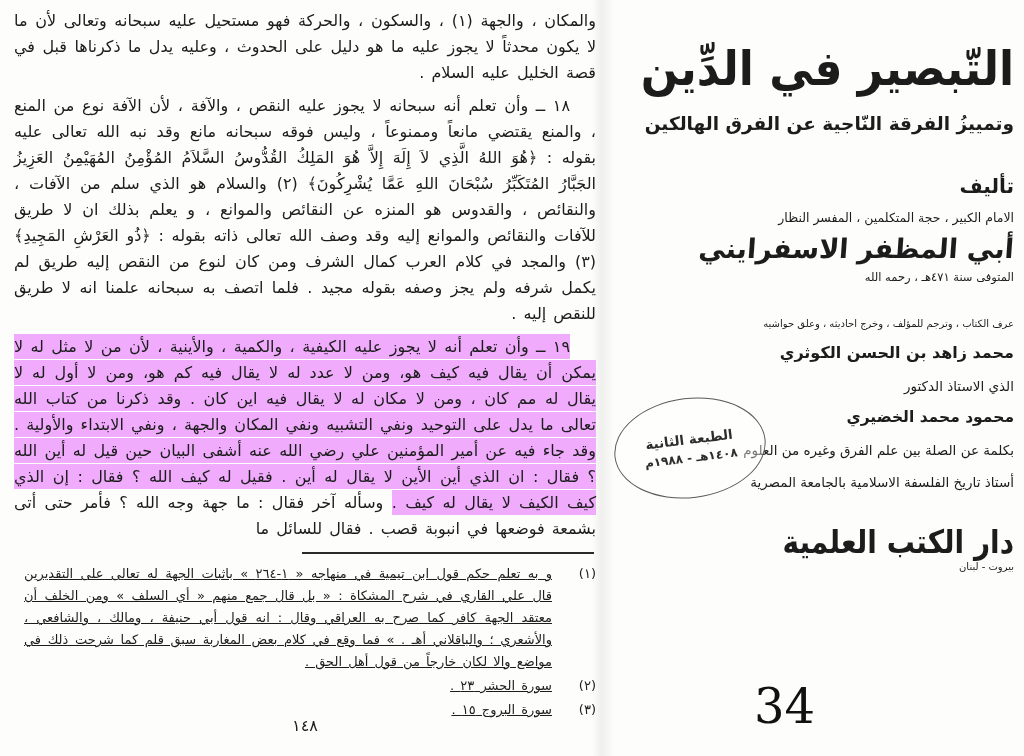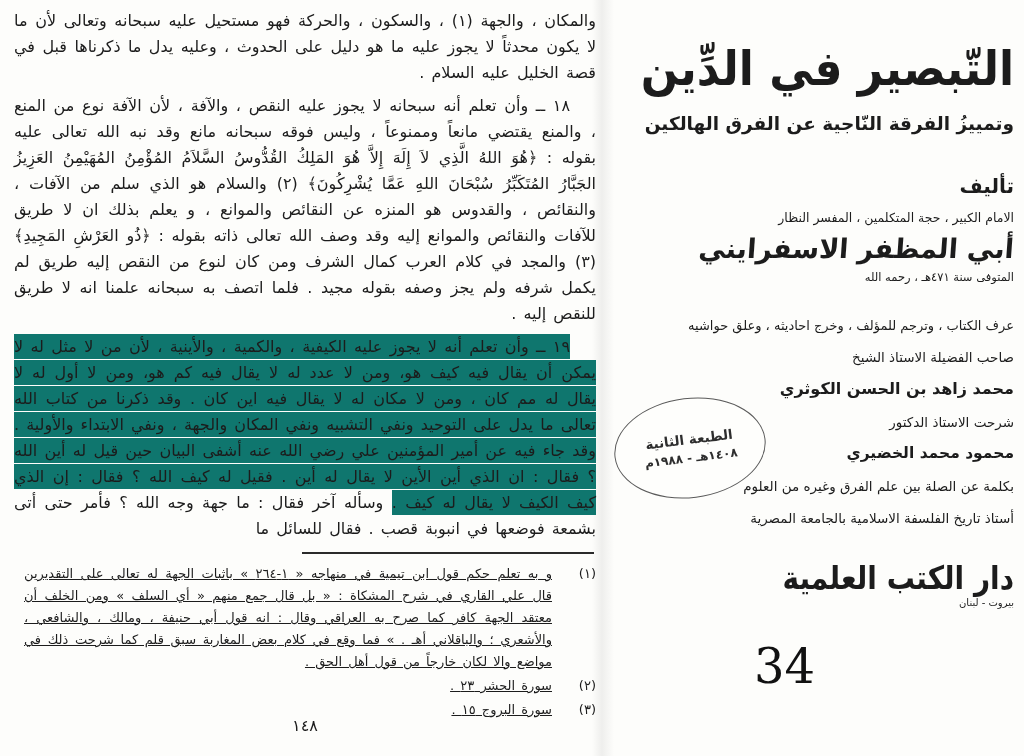--- a/index.html
+++ b/index.html
@@ -19,21 +19,21 @@
   
   .left-page {
     position:absolute; left:14px; top:8px; width:582px; height:744px;
     direction:rtl; text-align:justify;
     font-size:16px; line-height:26px; word-spacing:2px;
   }
   .left-page p { margin:0 0 7px 0; }
   .para-18 { text-indent:26px; }
   .para-19 { text-indent:26px; }
   mark.hl {
-    background:#0f766e; color:inherit;
+    background:#f0abfc; color:inherit;
     padding:3px 0;
   }
   .footnotes {
     position:absolute; top:544px; right:0; width:582px;
     font-size:13px; line-height:22px;
   }
   .fn-sep {
     width:292px; border-top:2px solid #2a2a2a;
     margin:0 2px 9px auto;
   }
@@ -51,21 +51,21 @@
   }
   .book-title {
     margin-top:44px; font-size:44px; font-weight:bold; line-height:1.15;
     transform:scaleY(1.08);
   }
   .book-subtitle { margin-top:18px; font-size:18.5px; font-weight:bold; }
   .talif { margin-top:40px; font-size:20px; font-weight:bold; }
   .author-titles { margin-top:12px; font-size:12.5px; }
   .author-name { margin-top:8px; font-size:27px; font-weight:bold; transform:skewX(-4deg); }
   .death-note { margin-top:6px; font-size:11.5px; }
-  .editor-intro { margin-top:34px; font-size:13px; }
+  .editor-intro { margin-top:34px; font-size:10px; }
   .r-line { margin-top:16px; font-size:13.5px; }
   .r-name { margin-top:14px; font-size:16px; font-weight:bold; }
   .r-name-2 { margin-top:14px; font-size:15.5px; font-weight:bold; }
   
   .stamp {
     position:absolute; left:2px; top:398px; width:152px; height:100px;
     border:1.6px solid #5a5a5a; border-radius:50%;
     transform:rotate(-7deg);
     display:flex; flex-direction:column; align-items:center; justify-content:center;
     gap:4px; color:#2e2e2e; background:rgba(255,255,255,0.4);
@@ -73,21 +73,21 @@
   .stamp-line1 { font-size:13.5px; font-weight:bold; }
   .stamp-line2 { font-size:12px; font-weight:bold; }
   
   .publisher { margin-top:36px; }
   .publisher-name {
     font-size:28px; font-weight:900; letter-spacing:-1px;
     transform:scaleY(1.15);
   }
   .publisher-loc { margin-top:2px; font-size:10px; letter-spacing:2px; }
   .hand-number {
-    position:absolute; left:142px; top:638px;
+    position:absolute; left:142px; top:678px;
     font-family:"DejaVu Serif", serif; font-size:48px; color:#111;
     direction:ltr;
   }
 </style>
 </head>
 <body>
 
 <div class="gutter"></div>
 
 <div class="left-page">
@@ -118,24 +118,23 @@
 <div class="right-page">
   <div class="book-title">التّبصير في الدِّين</div>
   <div class="book-subtitle">وتمييزُ الفرقة النّاجية عن الفرق الهالكين</div>
 
   <div class="talif">تأليف</div>
   <div class="author-titles">الامام الكبير ، حجة المتكلمين ، المفسر النظار</div>
   <div class="author-name">أبي المظفر الاسفرايني</div>
   <div class="death-note">المتوفى سنة ٤٧١هـ ، رحمه الله</div>
 
   <div class="editor-intro">عرف الكتاب ، وترجم للمؤلف ، وخرج احاديثه ، وعلق حواشيه</div>
-  <div class="r-line">صاحب الفضيلة الاستاذ الشيخ</div>
   <div class="r-name">محمد زاهد بن الحسن الكوثري</div>
 
-  <div class="r-line">شرحت الاستاذ الدكتور</div>
+  <div class="r-line">الذي الاستاذ الدكتور</div>
   <div class="r-name-2">محمود محمد الخضيري</div>
   <div class="r-line">بكلمة عن الصلة بين علم الفرق وغيره من العلوم</div>
   <div class="r-line">أستاذ تاريخ الفلسفة الاسلامية بالجامعة المصرية</div>
 
   <div class="stamp">
     <div class="stamp-line1">الطبعة الثانية</div>
     <div class="stamp-line2">١٤٠٨هـ - ١٩٨٨م</div>
   </div>
 
   <div class="publisher">

